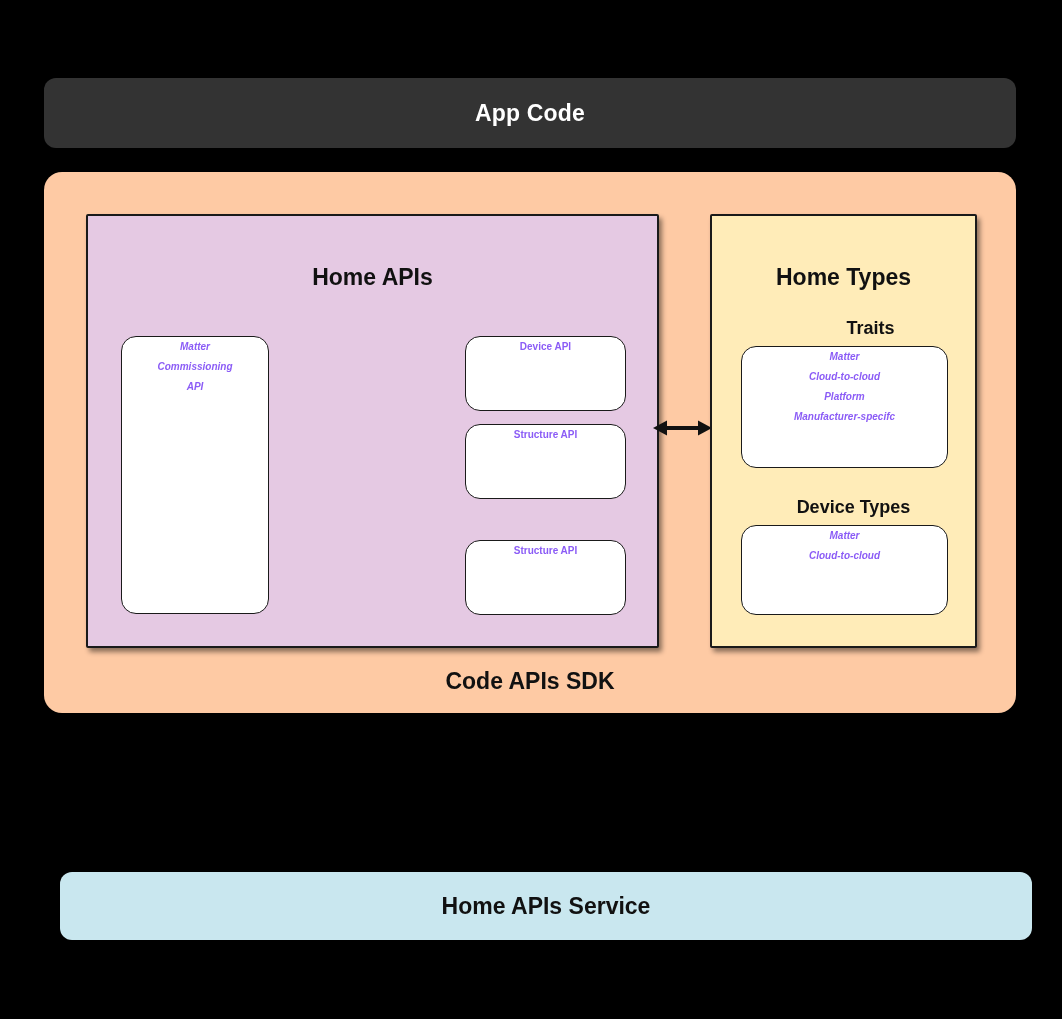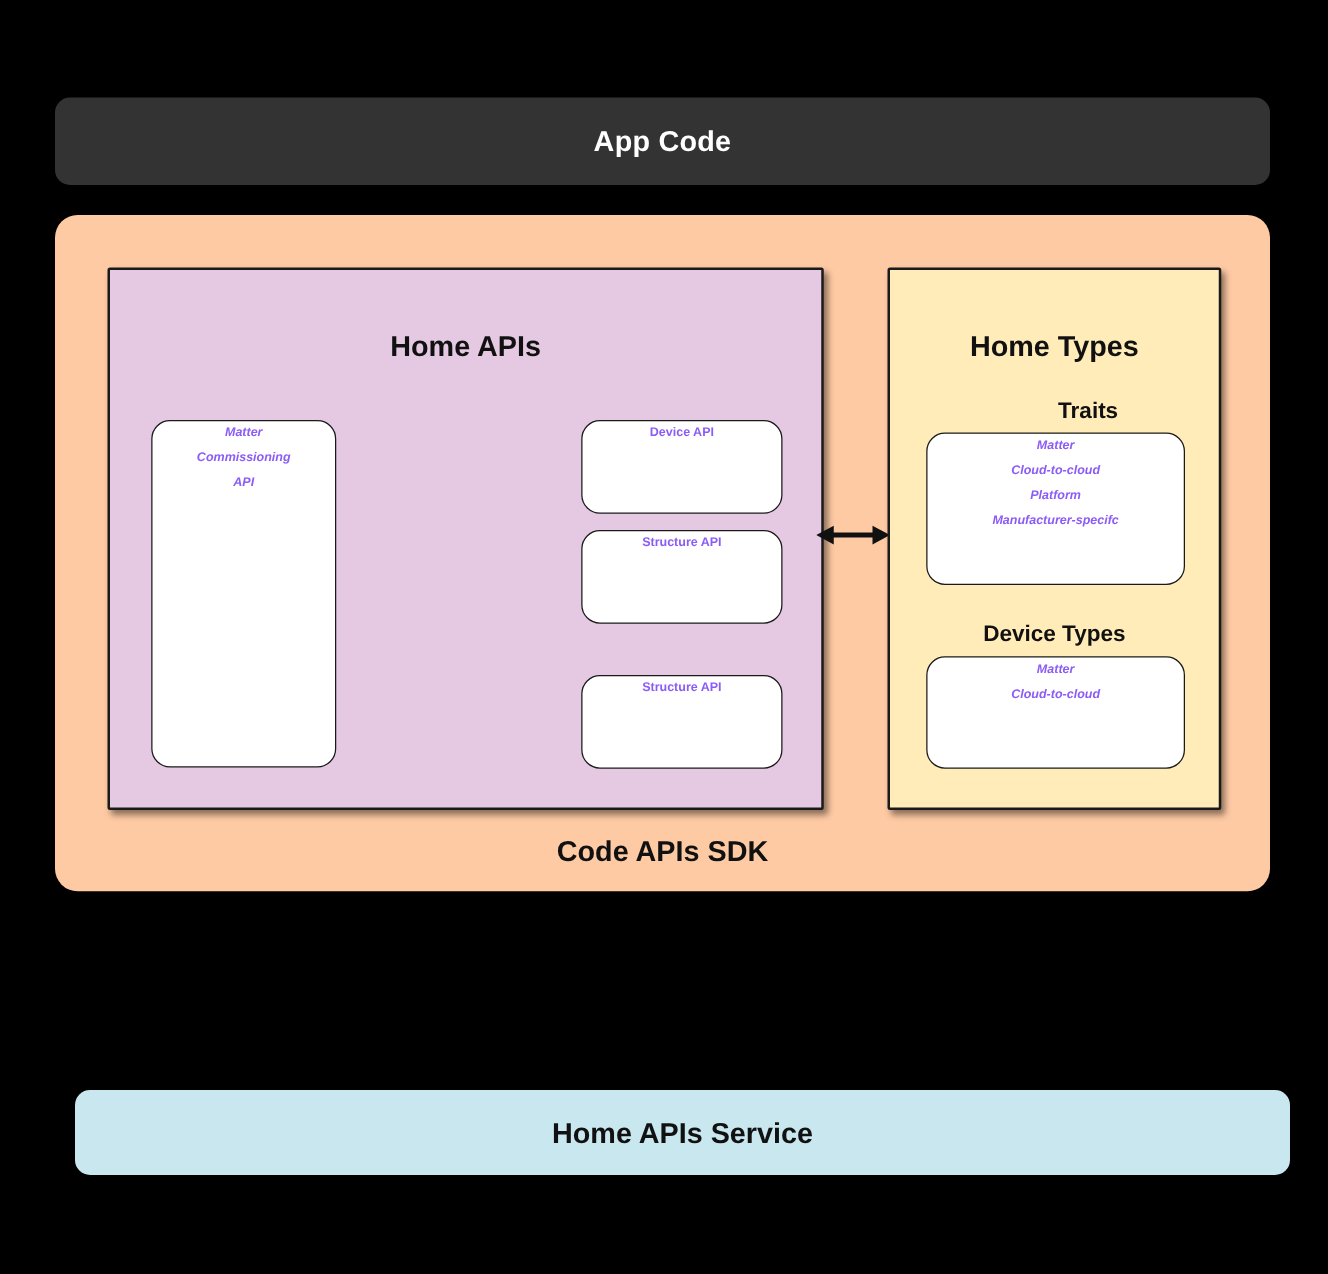--- a/index.html
+++ b/index.html
@@ -76,21 +76,21 @@
   
   .box-matter-commissioning { left: 33px;  top: 120px; width: 146px; height: 276px; }
   .box-permissions          { left: 204px; top: 120px; width: 150px; height: 276px; }
   .box-device               { left: 377px; top: 120px; width: 159px; height: 73px; }
   .box-structure            { left: 377px; top: 208px; width: 159px; height: 73px; }
   .box-automation           { left: 377px; top: 324px; width: 159px; height: 73px; }
 
   
   .traits-heading        { top: 102px; margin-left: 27px; }
   .box-traits            { left: 29px; top: 130px; width: 205px; height: 120px; }
-  .device-types-heading  { top: 281px; }
+  .device-types-heading  { top: 281px; padding-left: 10px; }
   .box-device-types      { left: 29px; top: 309px; width: 205px; height: 88px; }
 
   
   .connector-arrow {
     left: 609px; top: 244px; width: 59px; height: 24px;
     display: flex; align-items: center; justify-content: center;
   }
 
   
   .sdk-label {

